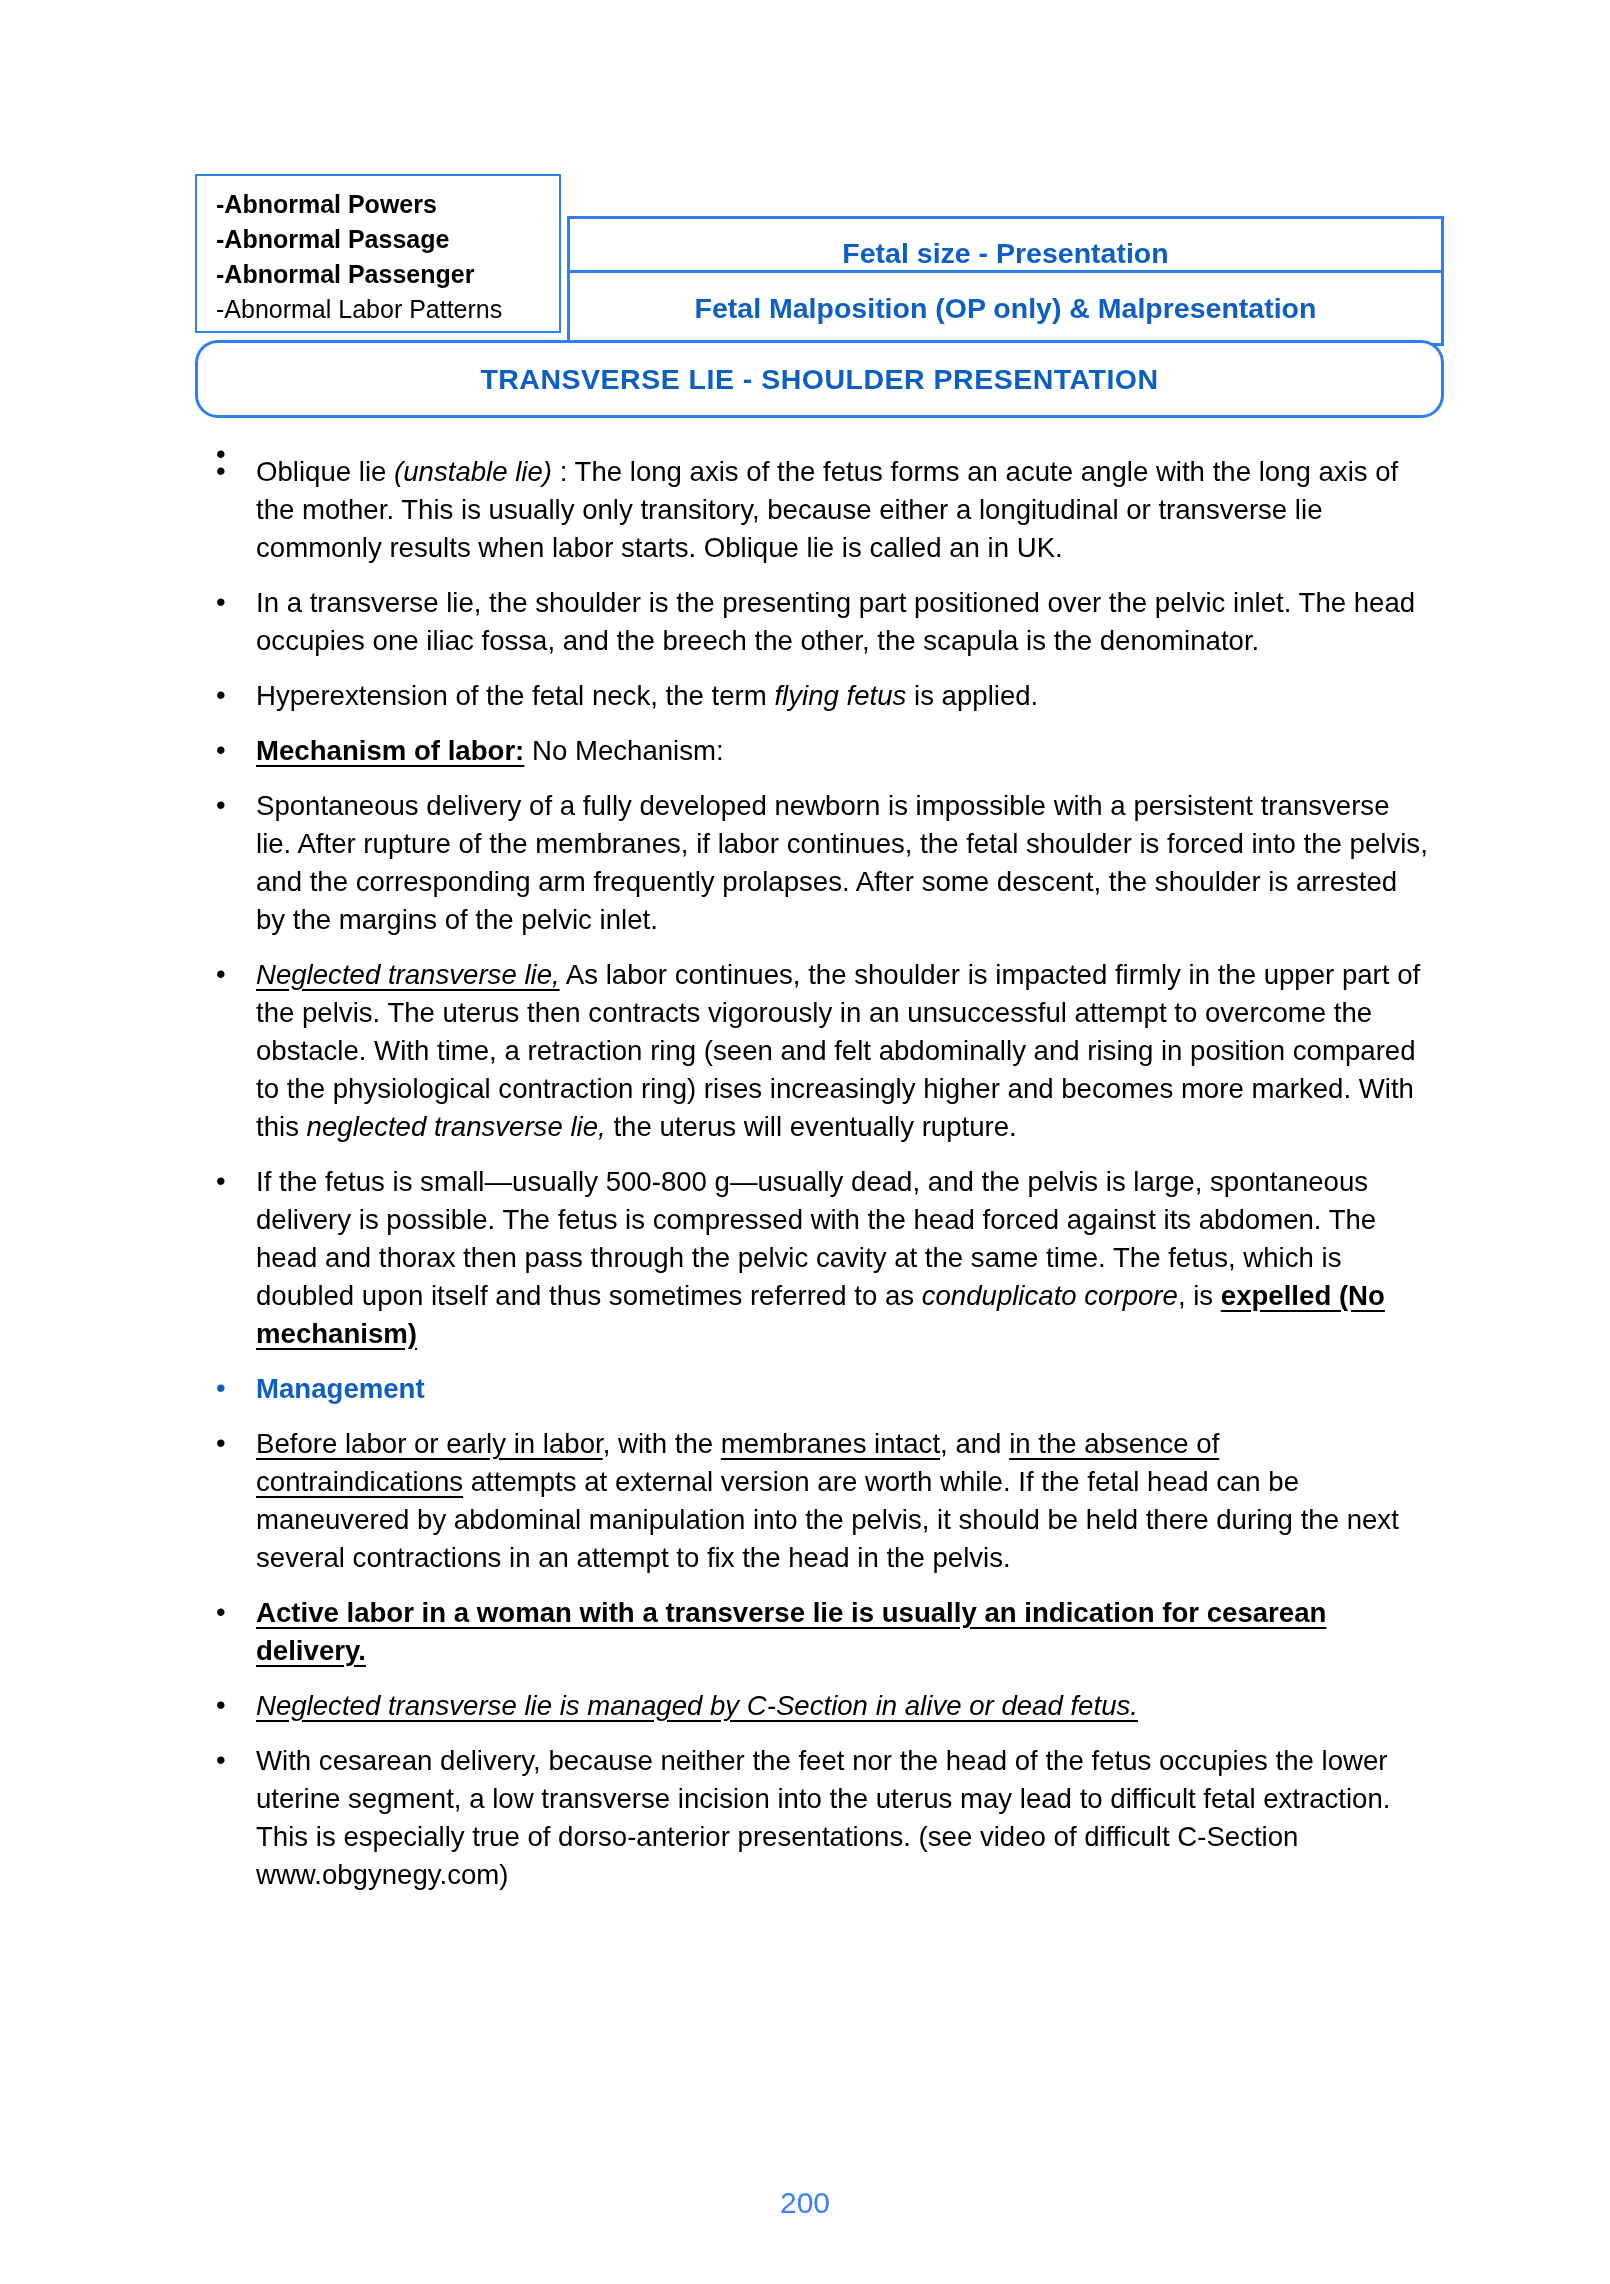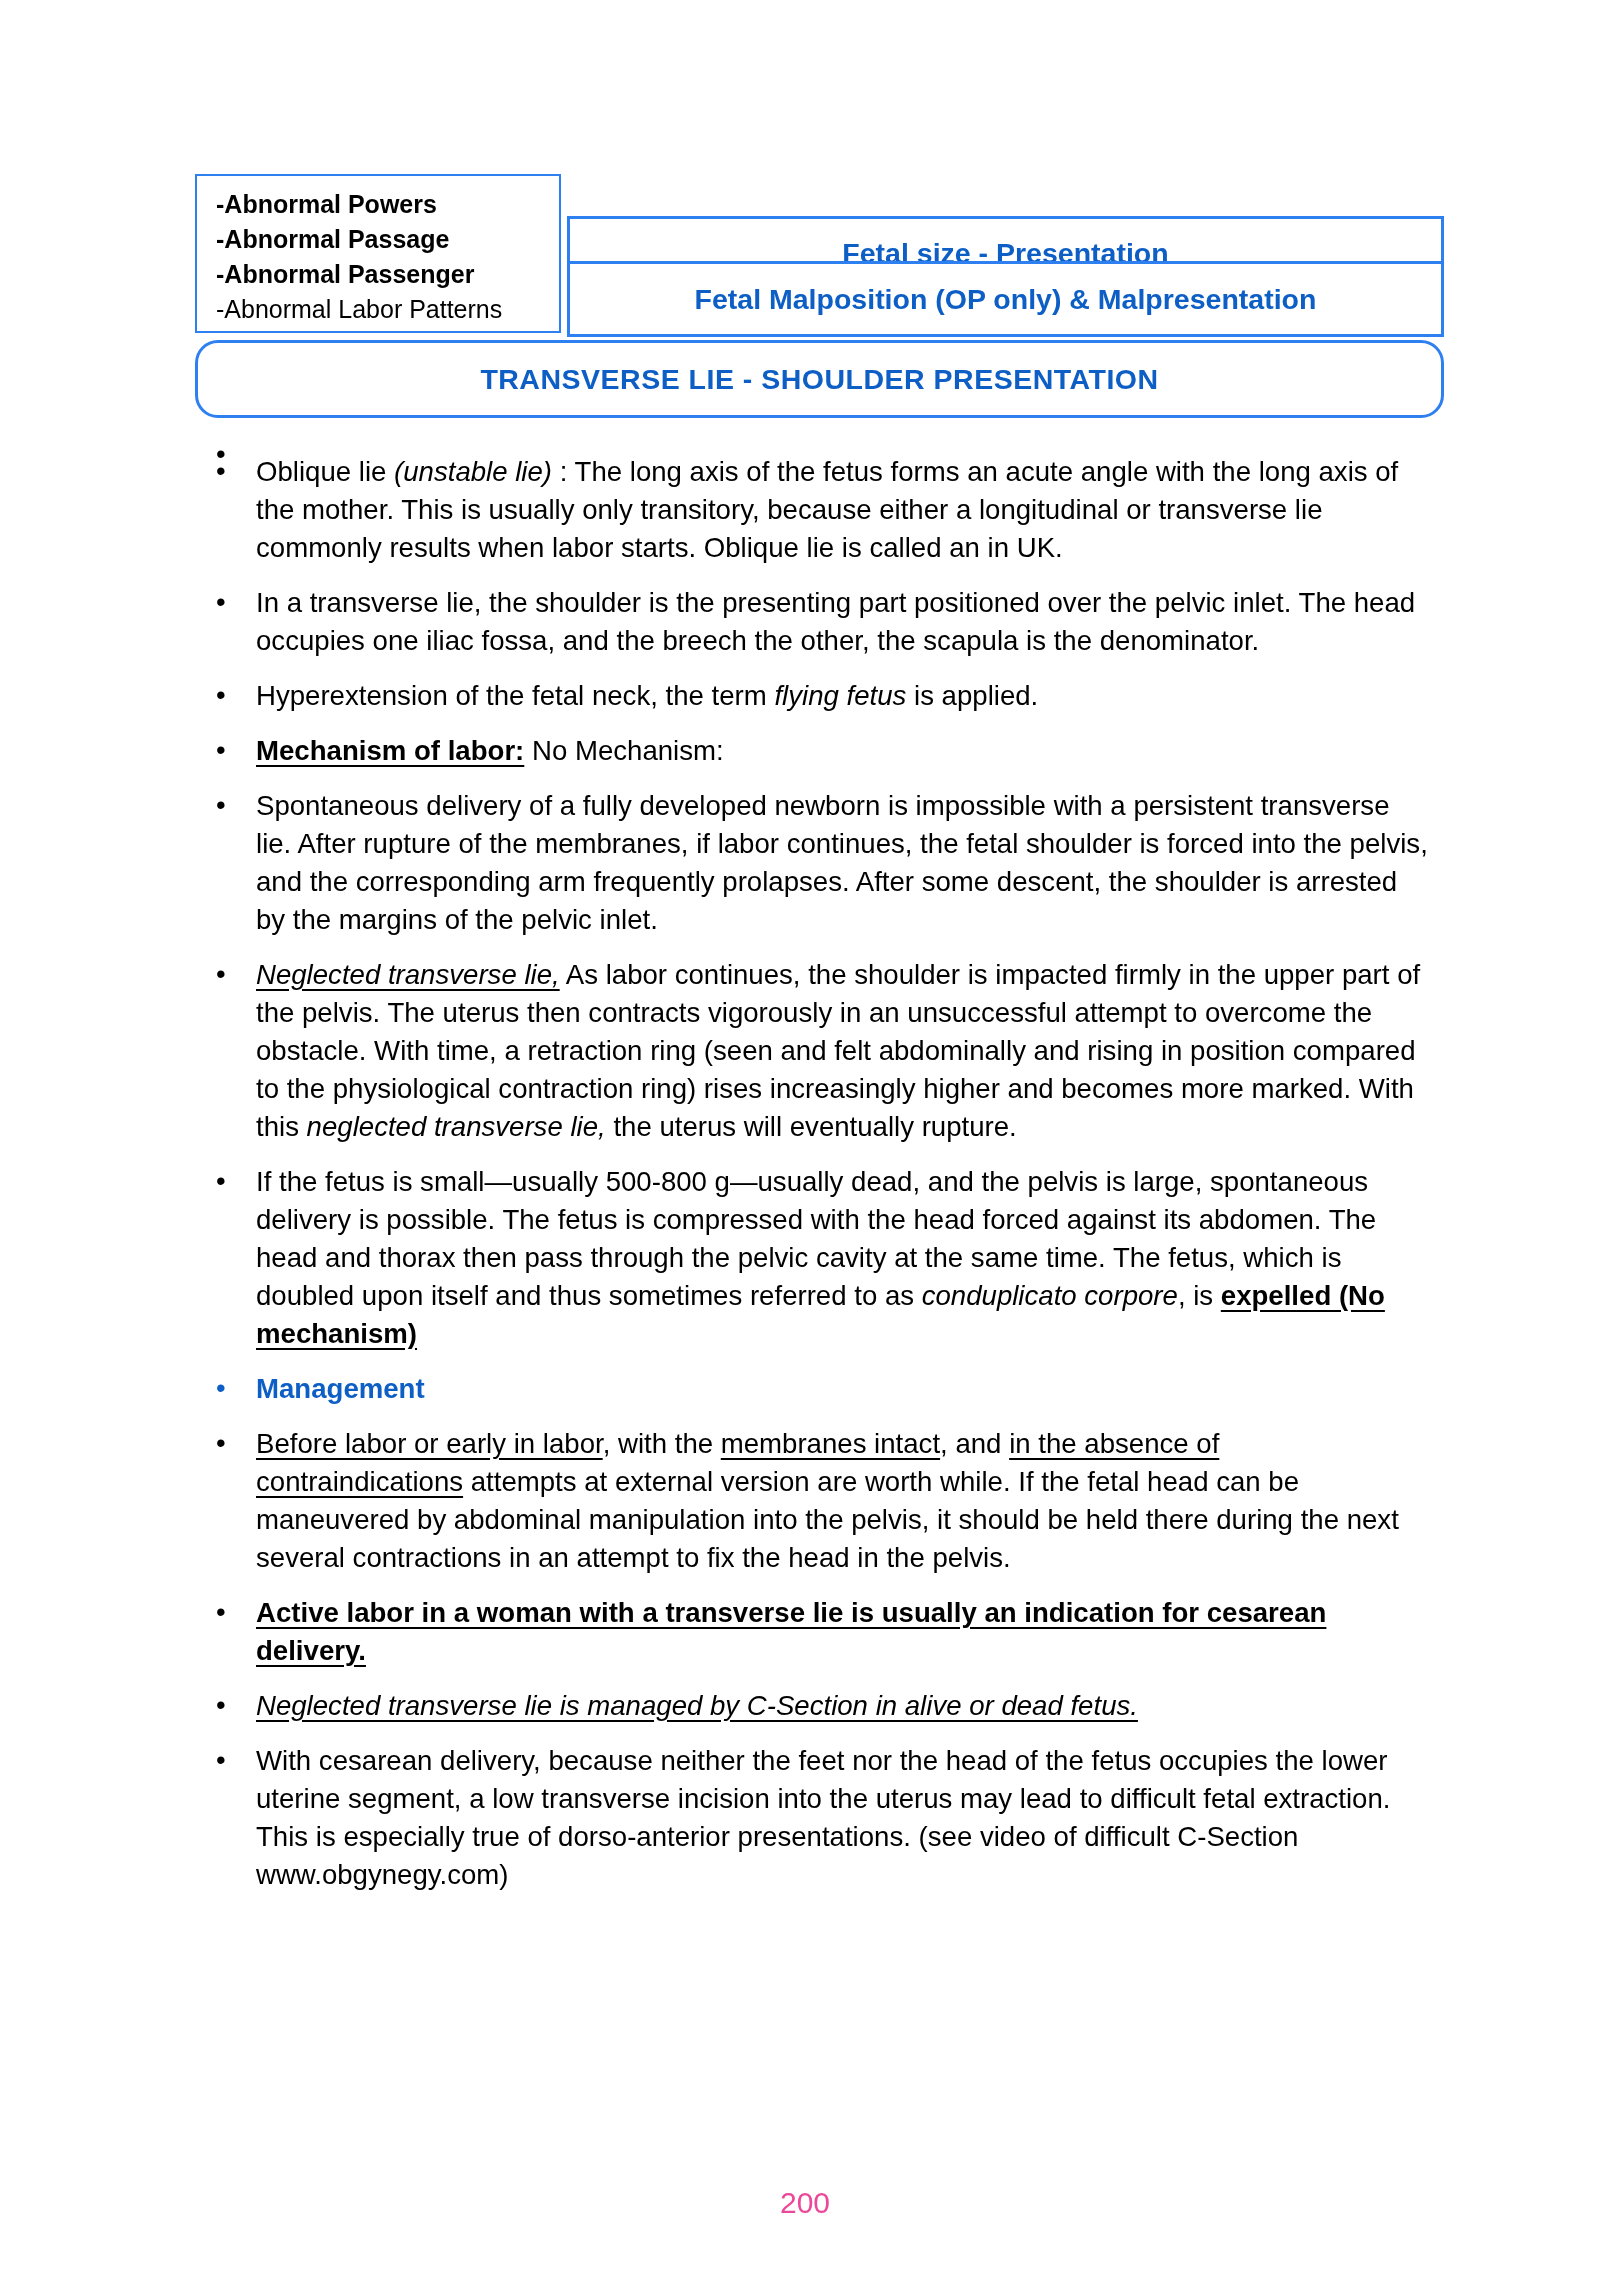--- a/index.html
+++ b/index.html
@@ -24,21 +24,21 @@
   .causes-line { font-size:25px; line-height:35px; color:#000; white-space:nowrap; }
   .causes-line.b { font-weight:bold; }
 
   .topic-box {
     left:567px; width:877px;
     display:flex; align-items:center; justify-content:center;
     text-align:center;
     color:#0d5fc6; font-weight:bold; font-size:28.5px;
   }
   .topic-1 { top:174px; height:75px;margin-top:42px; }
-  .topic-2 { top:261px; height:76px; }
+  .topic-2 { top:270px; height:76px; }
 
   .title-box {
     left:195px; top:340px; width:1249px; height:78px;
     display:flex; align-items:center; justify-content:center;
     text-align:center;
     color:#0d5fc6; font-weight:bold; font-size:28.5px;
     letter-spacing:0.5px;
     border-radius:23px;
   }
 
@@ -56,21 +56,21 @@
   .bullets .marker {
     position:absolute; left:21px; top:-1px;
     font-size:27.6px;
   }
   .bullets li.accent { color:#0d5fc6; }
   [data-bind-runs] span { text-decoration-thickness:2.4px; text-underline-offset:4.8px; }
 
   
   .pagenum {
     position:absolute; left:0; top:2186px; width:100%;
-    text-align:center; font-size:30px; color:#ec4899;
+    text-align:center; font-size:30px; color:#3b82f6;
   }
 </style>
 </head>
 <body>
 
 <div class="page">
 
   <div>
     <div class="hdr-box causes-box">
       <div class="causes-line b" data-bind="header.causes_box.lines.0.text">-Abnormal Powers</div>

